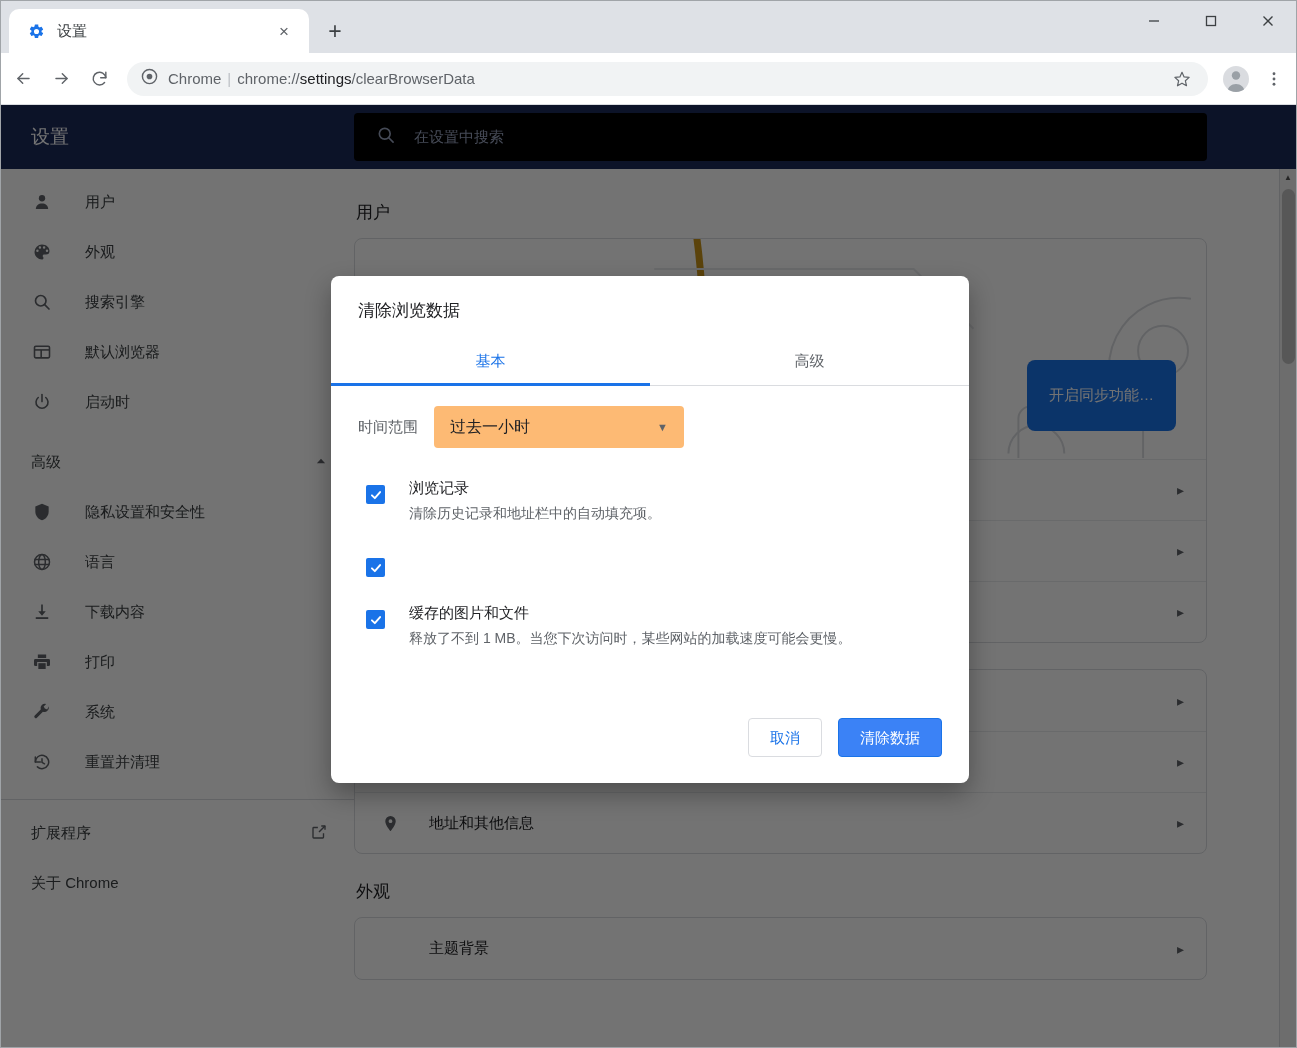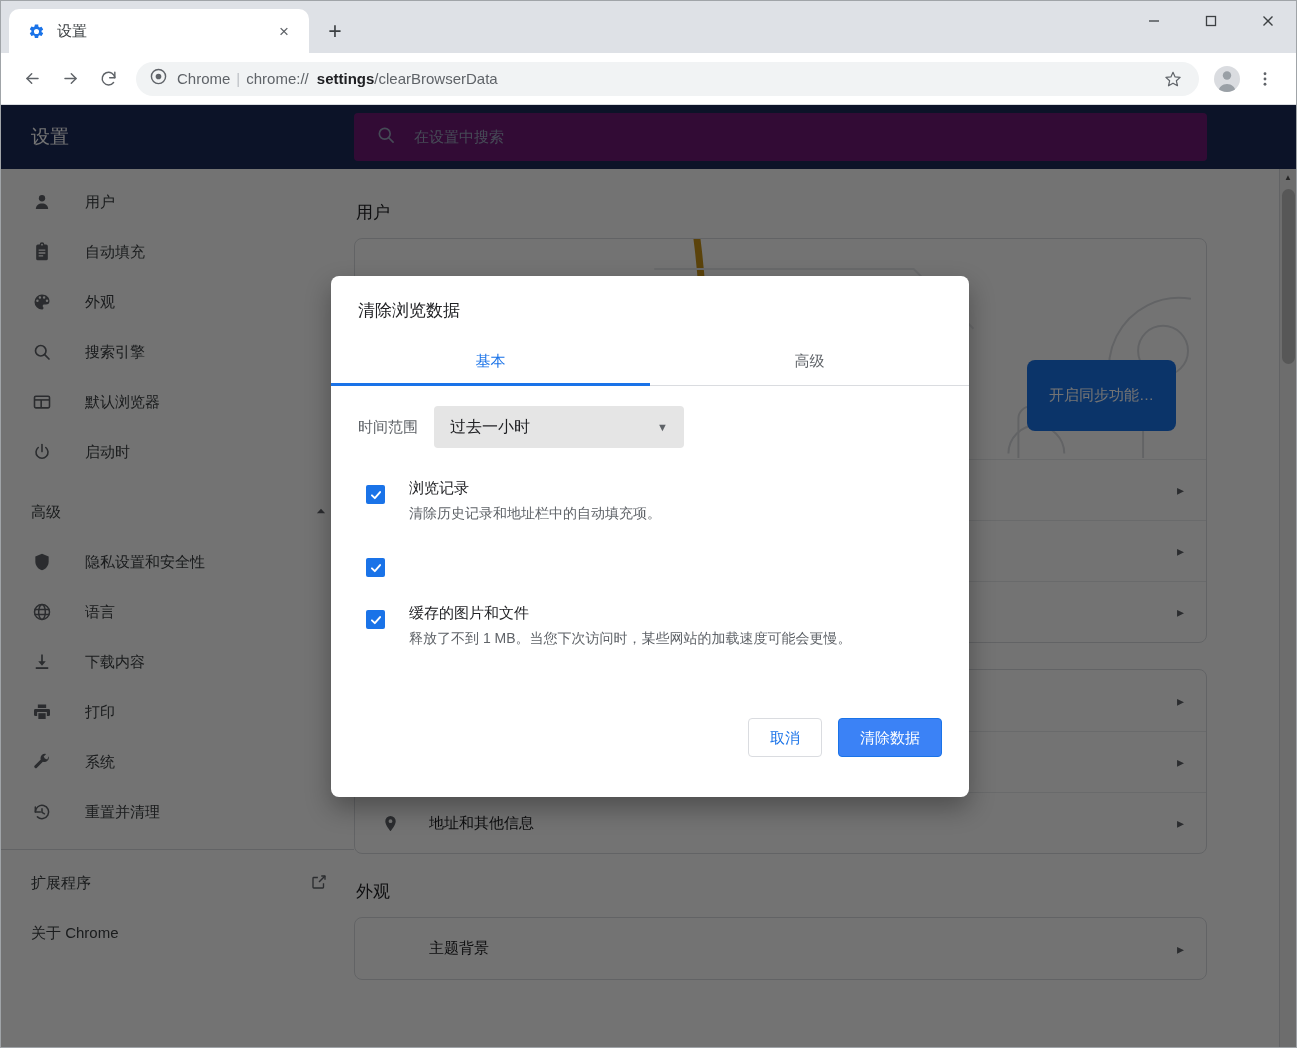--- a/index.html
+++ b/index.html
@@ -77,21 +77,21 @@
     display: flex; align-items: center; justify-content: center;
     color: #3c4043;
   }
 
   
   .toolbar {
     height: 52px;
     background: #ffffff;
     display: flex;
     align-items: center;
-    padding: 0 13px;
+    padding: 0 4px;
     gap: 2px;
     border-bottom: 1px solid #dadce0;
   }
   .tb-btn {
     width: 36px; height: 36px;
     display: flex; align-items: center; justify-content: center;
     border-radius: 50%;
     color: #5f6368;
   }
   .omnibox {
@@ -113,21 +113,21 @@
     color: #bdc1c6;
     font-size: 15px;
     margin: 0 -4px;
   }
   .omni-url {
     font-size: 15px;
     color: #5f6368;
     flex: 1;
     white-space: nowrap;
   }
-  .omni-url b { color: #202124; font-weight: 700; margin-left: 8px; }
+  .omni-url b { color: #202124; font-weight: 400; }
   .avatar-circle {
     width: 26px; height: 26px;
     border-radius: 50%;
     background: #dadce0;
     display: flex; align-items: flex-end; justify-content: center;
     overflow: hidden;
   }
 
   
   .page {
@@ -144,21 +144,21 @@
   }
   .settings-title {
     width: 353px;
     padding-left: 30px;
     font-size: 19px;
     color: #ffffff;
   }
   .settings-search {
     width: 853px;
     height: 48px;
-    background: #701a75;
+    background: #000000;
     border-radius: 4px;
     display: flex;
     align-items: center;
     gap: 18px;
     padding-left: 22px;
   }
   .search-ph { font-size: 15px; color: #9aa4bf; }
 
   .page-body {
     display: flex;
@@ -344,21 +344,21 @@
   .timerow {
     display: flex;
     align-items: center;
     gap: 16px;
     margin-bottom: 26px;
   }
   .time-label { font-size: 15px; color: #5f6368; }
   .select {
     width: 250px;
     height: 42px;
-    background: #e5e5e5;
+    background: #fdba74;
     border-radius: 4px;
     display: flex;
     align-items: center;
     padding: 0 16px;
     font-size: 16px;
     color: #202124;
   }
   .select .sel-val { flex: 1; }
   .select .sel-caret { color: #5f6368; font-size: 11px; }
 
@@ -377,21 +377,21 @@
     display: flex; align-items: center; justify-content: center;
   }
   .ck-text { padding-top: 2px; }
   .ck-title { font-size: 15px; color: #202124; line-height: 24px; }
   .ck-desc { font-size: 14px; color: #5f6368; line-height: 24px; margin-top: 1px; }
 
   .dlg-footer {
     display: flex;
     justify-content: flex-end;
     gap: 16px;
-    padding: 46px 27px 40px 27px;
+    padding: 46px 27px 26px 27px;
   }
   .btn {
     font-size: 15px;
     border-radius: 4px;
     padding: 11px 21px;
     line-height: 1;
   }
   .btn-secondary {
     color: #1a73e8;
     background: #ffffff;
@@ -516,28 +516,20 @@
         <div class="nav-item">
           <span class="nav-icon">
             <svg width="20" height="20" viewBox="0 0 24 24" fill="#5f6368">
                 <circle cx="12" cy="7.5" r="3.8"></circle>
                 <path d="M4.6 20.5c0-4.2 3.3-6.6 7.4-6.6s7.4 2.4 7.4 6.6z"></path>
               </svg>
           </span>
           <span>用户</span>
         </div>
 
-        <div class="nav-item">
-          <span class="nav-icon">
-            <svg width="20" height="20" viewBox="0 0 24 24" fill="#5f6368">
-                <path d="M17 3h-2.2a2.8 2.8 0 0 0-5.6 0H7a2 2 0 0 0-2 2v15a2 2 0 0 0 2 2h10a2 2 0 0 0 2-2V5a2 2 0 0 0-2-2zm-5-.9a1.1 1.1 0 1 1 0 2.2 1.1 1.1 0 0 1 0-2.2zM8 9h8v1.6H8zm0 3.4h8V14H8zm0 3.4h5.4v1.6H8z" fill="#5f6368"></path>
-              </svg>
-          </span>
-          <span>自动填充</span>
-        </div>
 
         <div class="nav-item">
           <span class="nav-icon">
             <svg width="20" height="20" viewBox="0 0 24 24" fill="#5f6368">
                 <path d="M12 3a9 9 0 0 0 0 18c1 0 1.8-.8 1.8-1.8 0-.5-.2-.9-.5-1.2-.3-.3-.5-.7-.5-1.2 0-1 .8-1.8 1.8-1.8h2.1A4.3 4.3 0 0 0 21 10.7C21 6.5 17 3 12 3zM6.5 12a1.5 1.5 0 1 1 0-3 1.5 1.5 0 0 1 0 3zm3-4a1.5 1.5 0 1 1 0-3 1.5 1.5 0 0 1 0 3zm5 0a1.5 1.5 0 1 1 0-3 1.5 1.5 0 0 1 0 3zm3.5 4a1.5 1.5 0 1 1 0-3 1.5 1.5 0 0 1 0 3z"></path>
               </svg>
           </span>
           <span>外观</span>
         </div>
 

